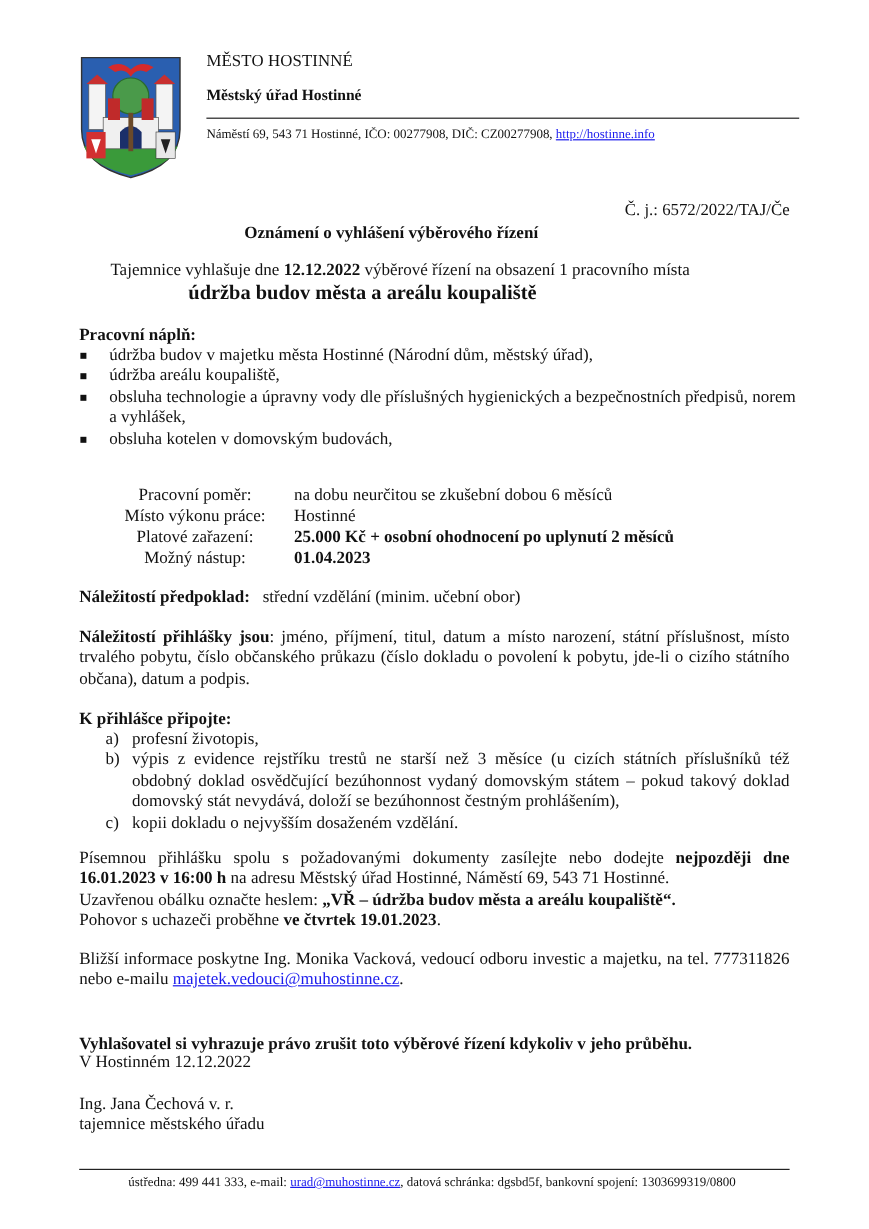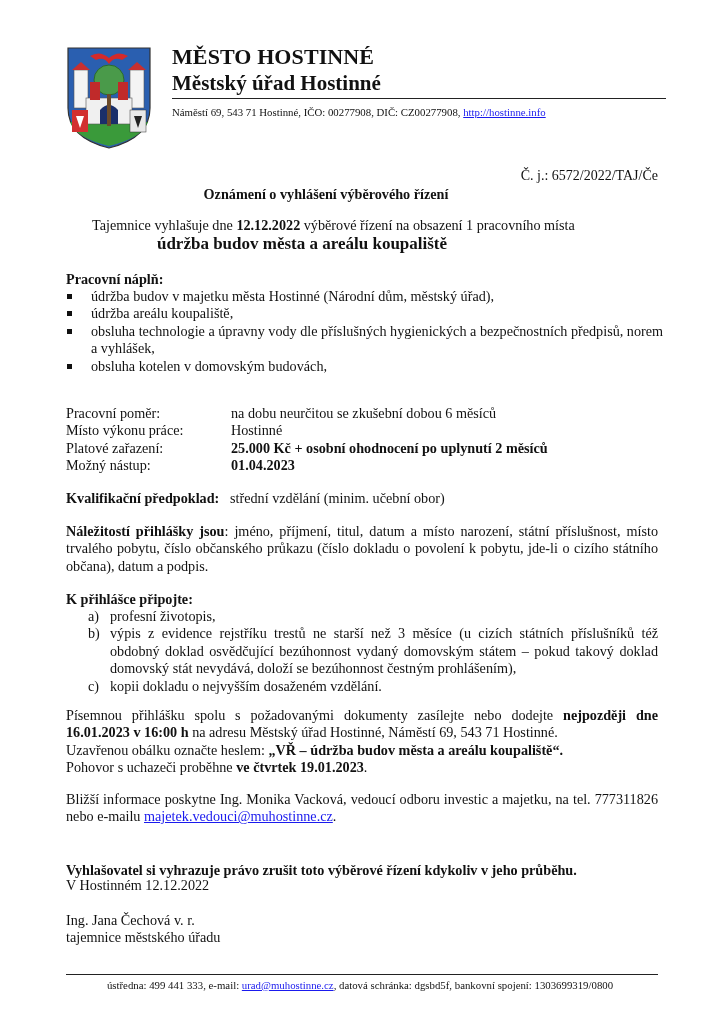--- a/index.html
+++ b/index.html
@@ -7,36 +7,36 @@
     width: 724px; height: 1024px; position: relative; overflow: hidden;
     font-family: "Liberation Serif", "DejaVu Serif", serif;
     color: #111111; font-size: 14.2px;
   }
   .abs { position: absolute; }
   b, .b { font-weight: bold; }
   a { color: #1a1aee; text-decoration: underline; }
 
   
   .crest { left: 66px; top: 46px; width: 86px; height: 104px; }
-  .h-title { left: 172px; top: 44px; font-size: 22px; font-weight: bold; letter-spacing: 0.1px; }
-  .h-sub { left: 172px; top: 71px; font-size: 21px; font-weight: bold; }
+  .h-title { left: 172px; top: 44px; font-size: 14px; font-weight: normal; letter-spacing: 0.1px; }
+  .h-sub { left: 172px; top: 71px; font-size: 13px; font-weight: bold; }
   .h-rule { left: 172px; top: 98px; width: 494px; height: 0; border-top: 1.4px solid #222; }
   .h-addr { left: 172px; top: 106px; font-size: 10.8px; white-space: nowrap; }
 
   .ref { right: 66px; top: 168px; font-size: 14px; }
   .ann-title { left: 0; width: 724px; text-align: center; top: 186px; font-size: 14.2px; font-weight: bold; margin-left: -36px; }
   .intro { left: 92px; top: 217px; font-size: 14.2px; white-space: nowrap; }
   .pos-title { left: 0; width: 724px; text-align: center; top: 234px; font-size: 17px; font-weight: bold; margin-left: -60px; }
 
   .sec-head { left: 66px; font-weight: bold; }
   .bullets { left: 66px; width: 600px; margin: 0; padding: 0; list-style: none; line-height: 17.4px; }
   .bullets li { position: relative; padding-left: 25px; }
   .bullets li::before { content: ""; position: absolute; left: 1px; top: 6px; width: 5px; height: 5px; background: #111; }
 
-  .kv { left: 66px; width: 600px; line-height: 17.4px; }
+  .kv { left: 80px; width: 600px; line-height: 17.4px; text-align: center; }
   .kv-row { display: flex; }
   .kv-label { width: 165px; flex: none; }
 
   .para { left: 66px; width: 592px; line-height: 17.4px; text-align: justify; }
   .alpha { left: 88px; width: 570px; margin: 0; padding: 0; list-style: none; line-height: 17.4px; }
   .alpha li { position: relative; padding-left: 22px; text-align: justify; }
   .alpha li .lbl { position: absolute; left: 0; top: 0; }
 
   .f-rule { left: 66px; top: 974px; width: 592px; border-top: 1.4px solid #222; }
   .footer { left: 0; width: 724px; text-align: center; top: 979px; font-size: 10.8px; margin-left: -2px; white-space: nowrap; }
@@ -95,21 +95,21 @@
   <div class="kv-row">
       <span class="kv-label">Platové zařazení:</span>
       <span class="b">25.000 Kč + osobní ohodnocení po uplynutí 2 měsíců</span>
     </div>
   <div class="kv-row">
       <span class="kv-label">Možný nástup:</span>
       <span class="b">01.04.2023</span>
     </div>
 </div>
 
-<div class="abs" style="left:66px; top:490px;"><b>Kvalifikační předpoklad:</b>&nbsp;&nbsp;&nbsp;<span>střední vzdělání (minim. učební obor)</span></div>
+<div class="abs" style="left:66px; top:490px;"><b>Náležitostí předpoklad:</b>&nbsp;&nbsp;&nbsp;<span>střední vzdělání (minim. učební obor)</span></div>
 
 <div class="abs para" style="top:523px;"><b>Náležitostí přihlášky jsou</b><span>: jméno, příjmení, titul, datum a místo narození, státní příslušnost, místo trvalého pobytu, číslo občanského průkazu (číslo dokladu o povolení k pobytu, jde-li o cizího státního občana), datum a podpis.</span></div>
 
 <div class="abs sec-head" style="top:591px;">K přihlášce připojte:</div>
 <ul class="abs alpha" style="top:608px;">
   <li><span class="lbl">a)</span><span>profesní životopis,</span></li>
   <li><span class="lbl">b)</span><span>výpis z evidence rejstříku trestů ne starší než 3 měsíce (u cizích státních příslušníků též obdobný doklad osvědčující bezúhonnost vydaný domovským státem – pokud takový doklad domovský stát nevydává, doloží se bezúhonnost čestným prohlášením),</span></li>
   <li><span class="lbl">c)</span><span>kopii dokladu o nejvyšším dosaženém vzdělání.</span></li>
 </ul>
 

